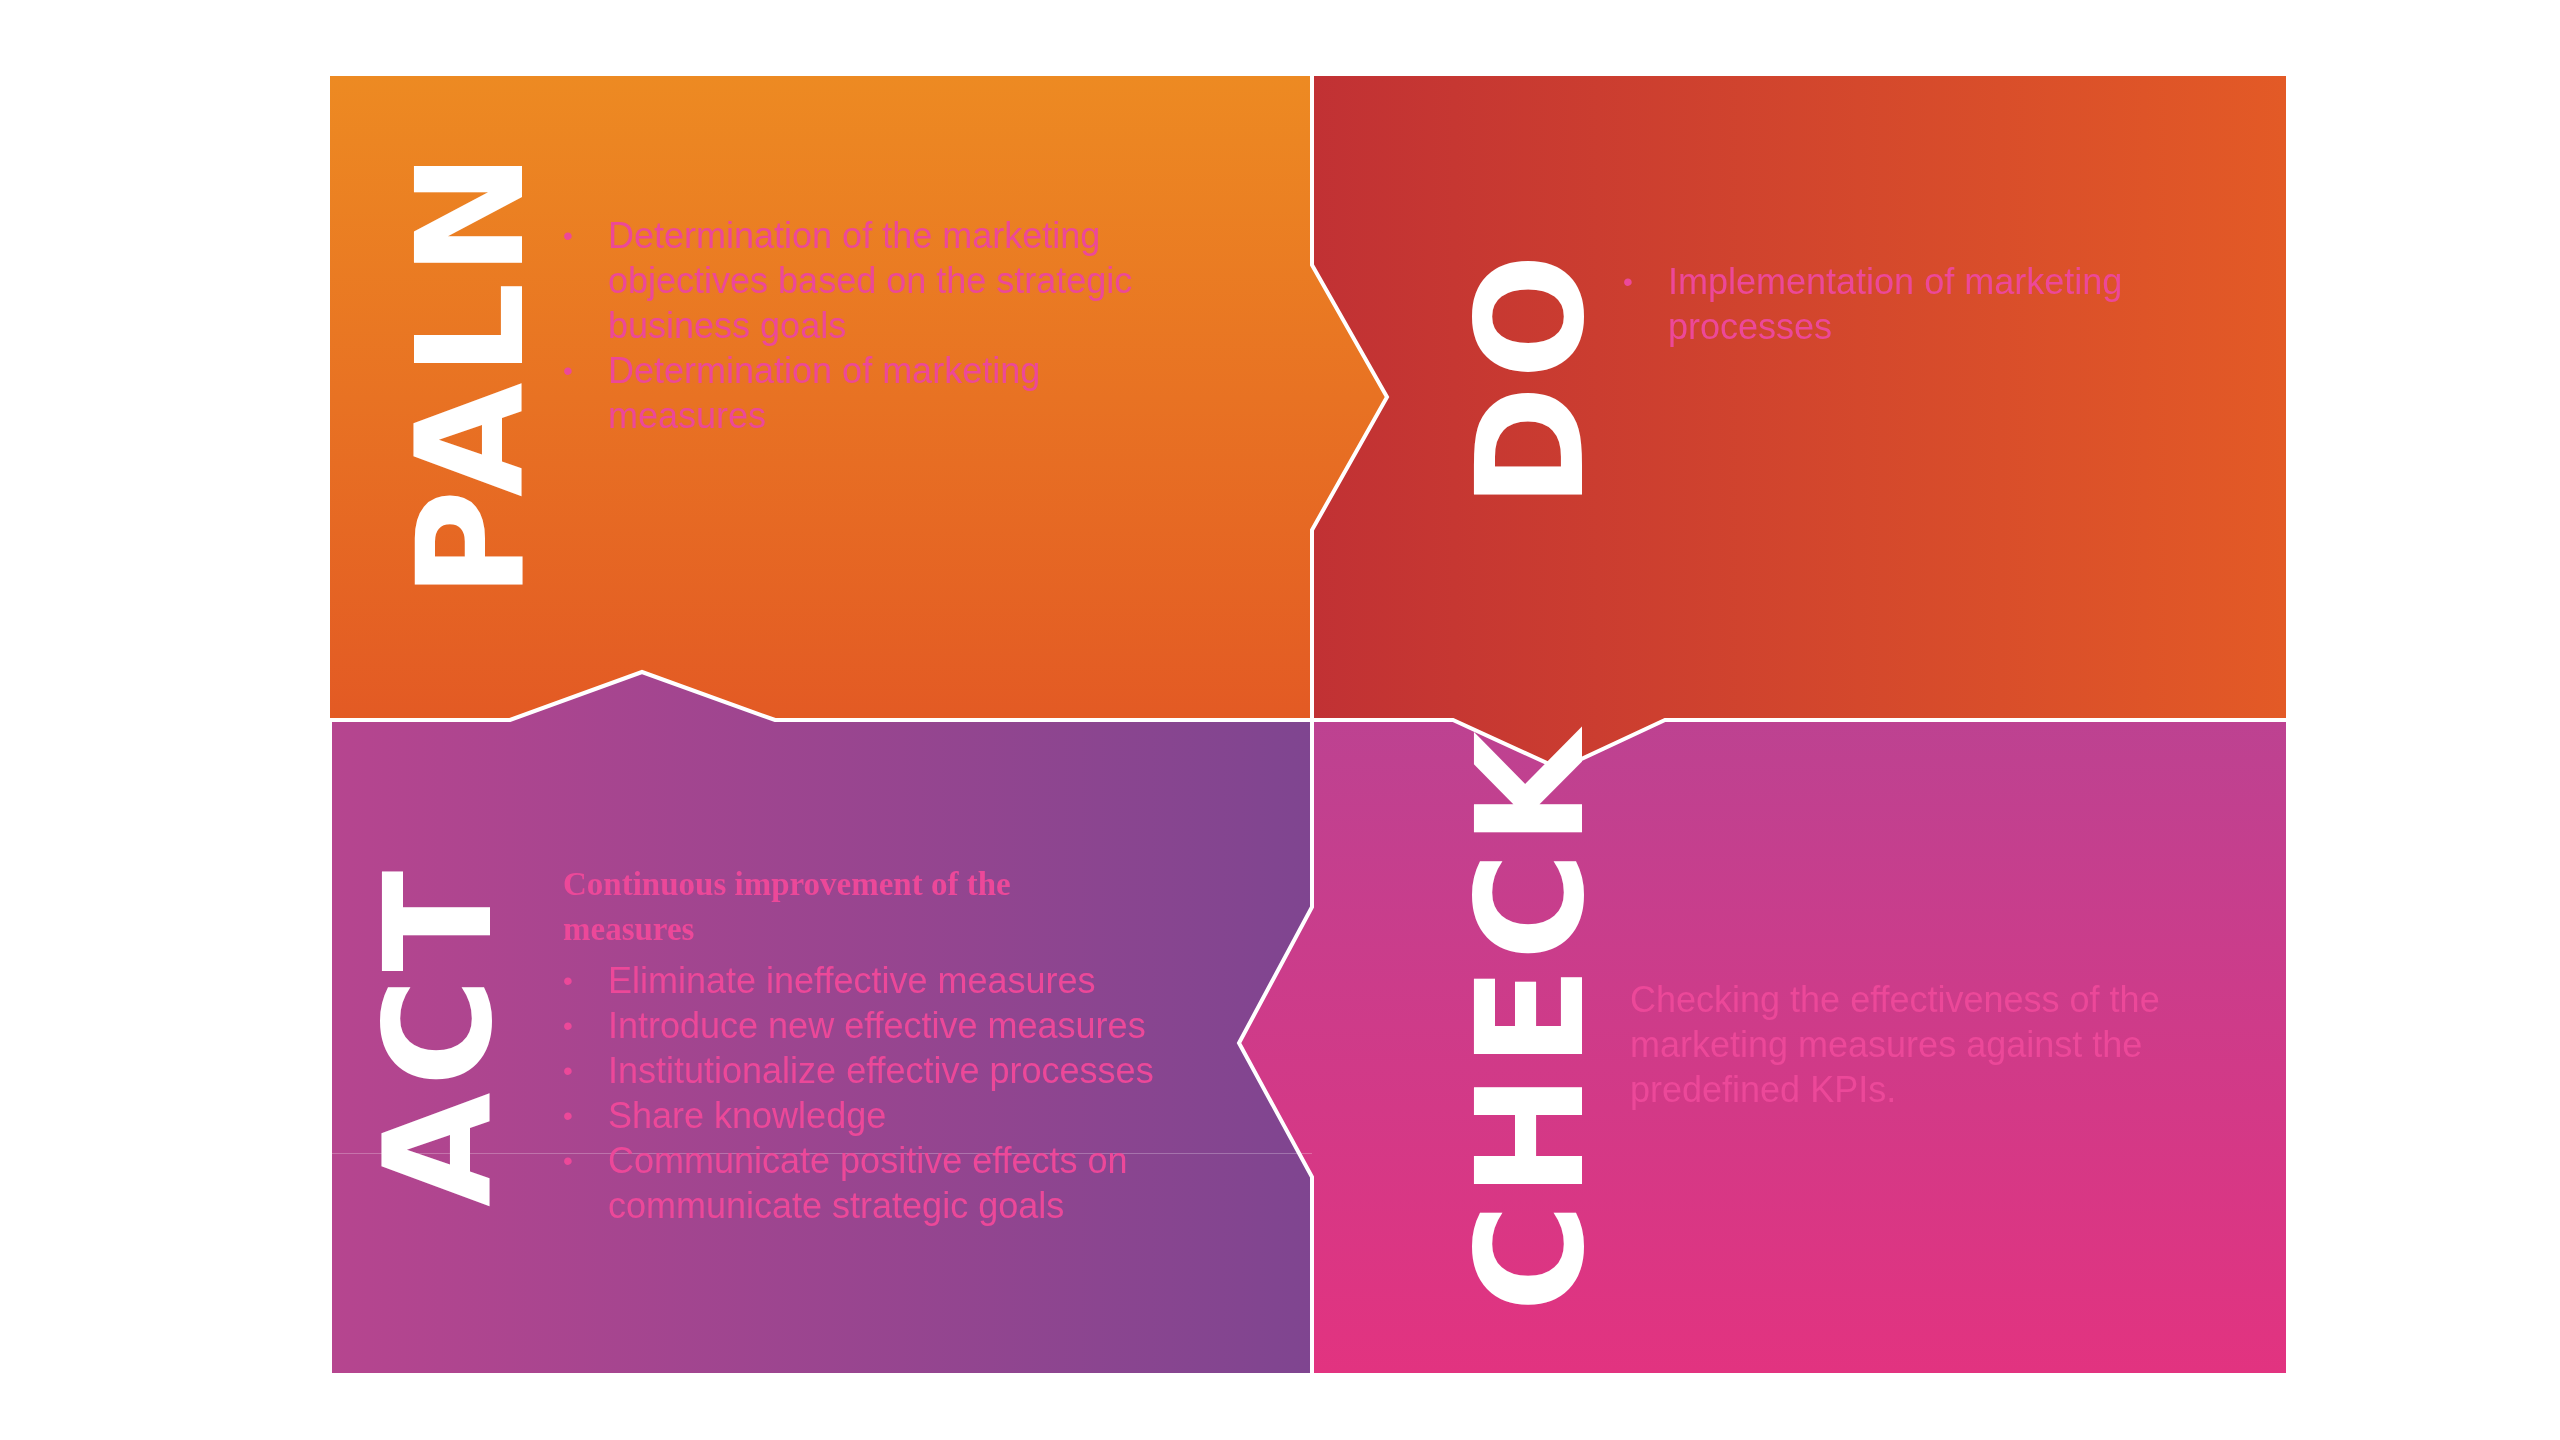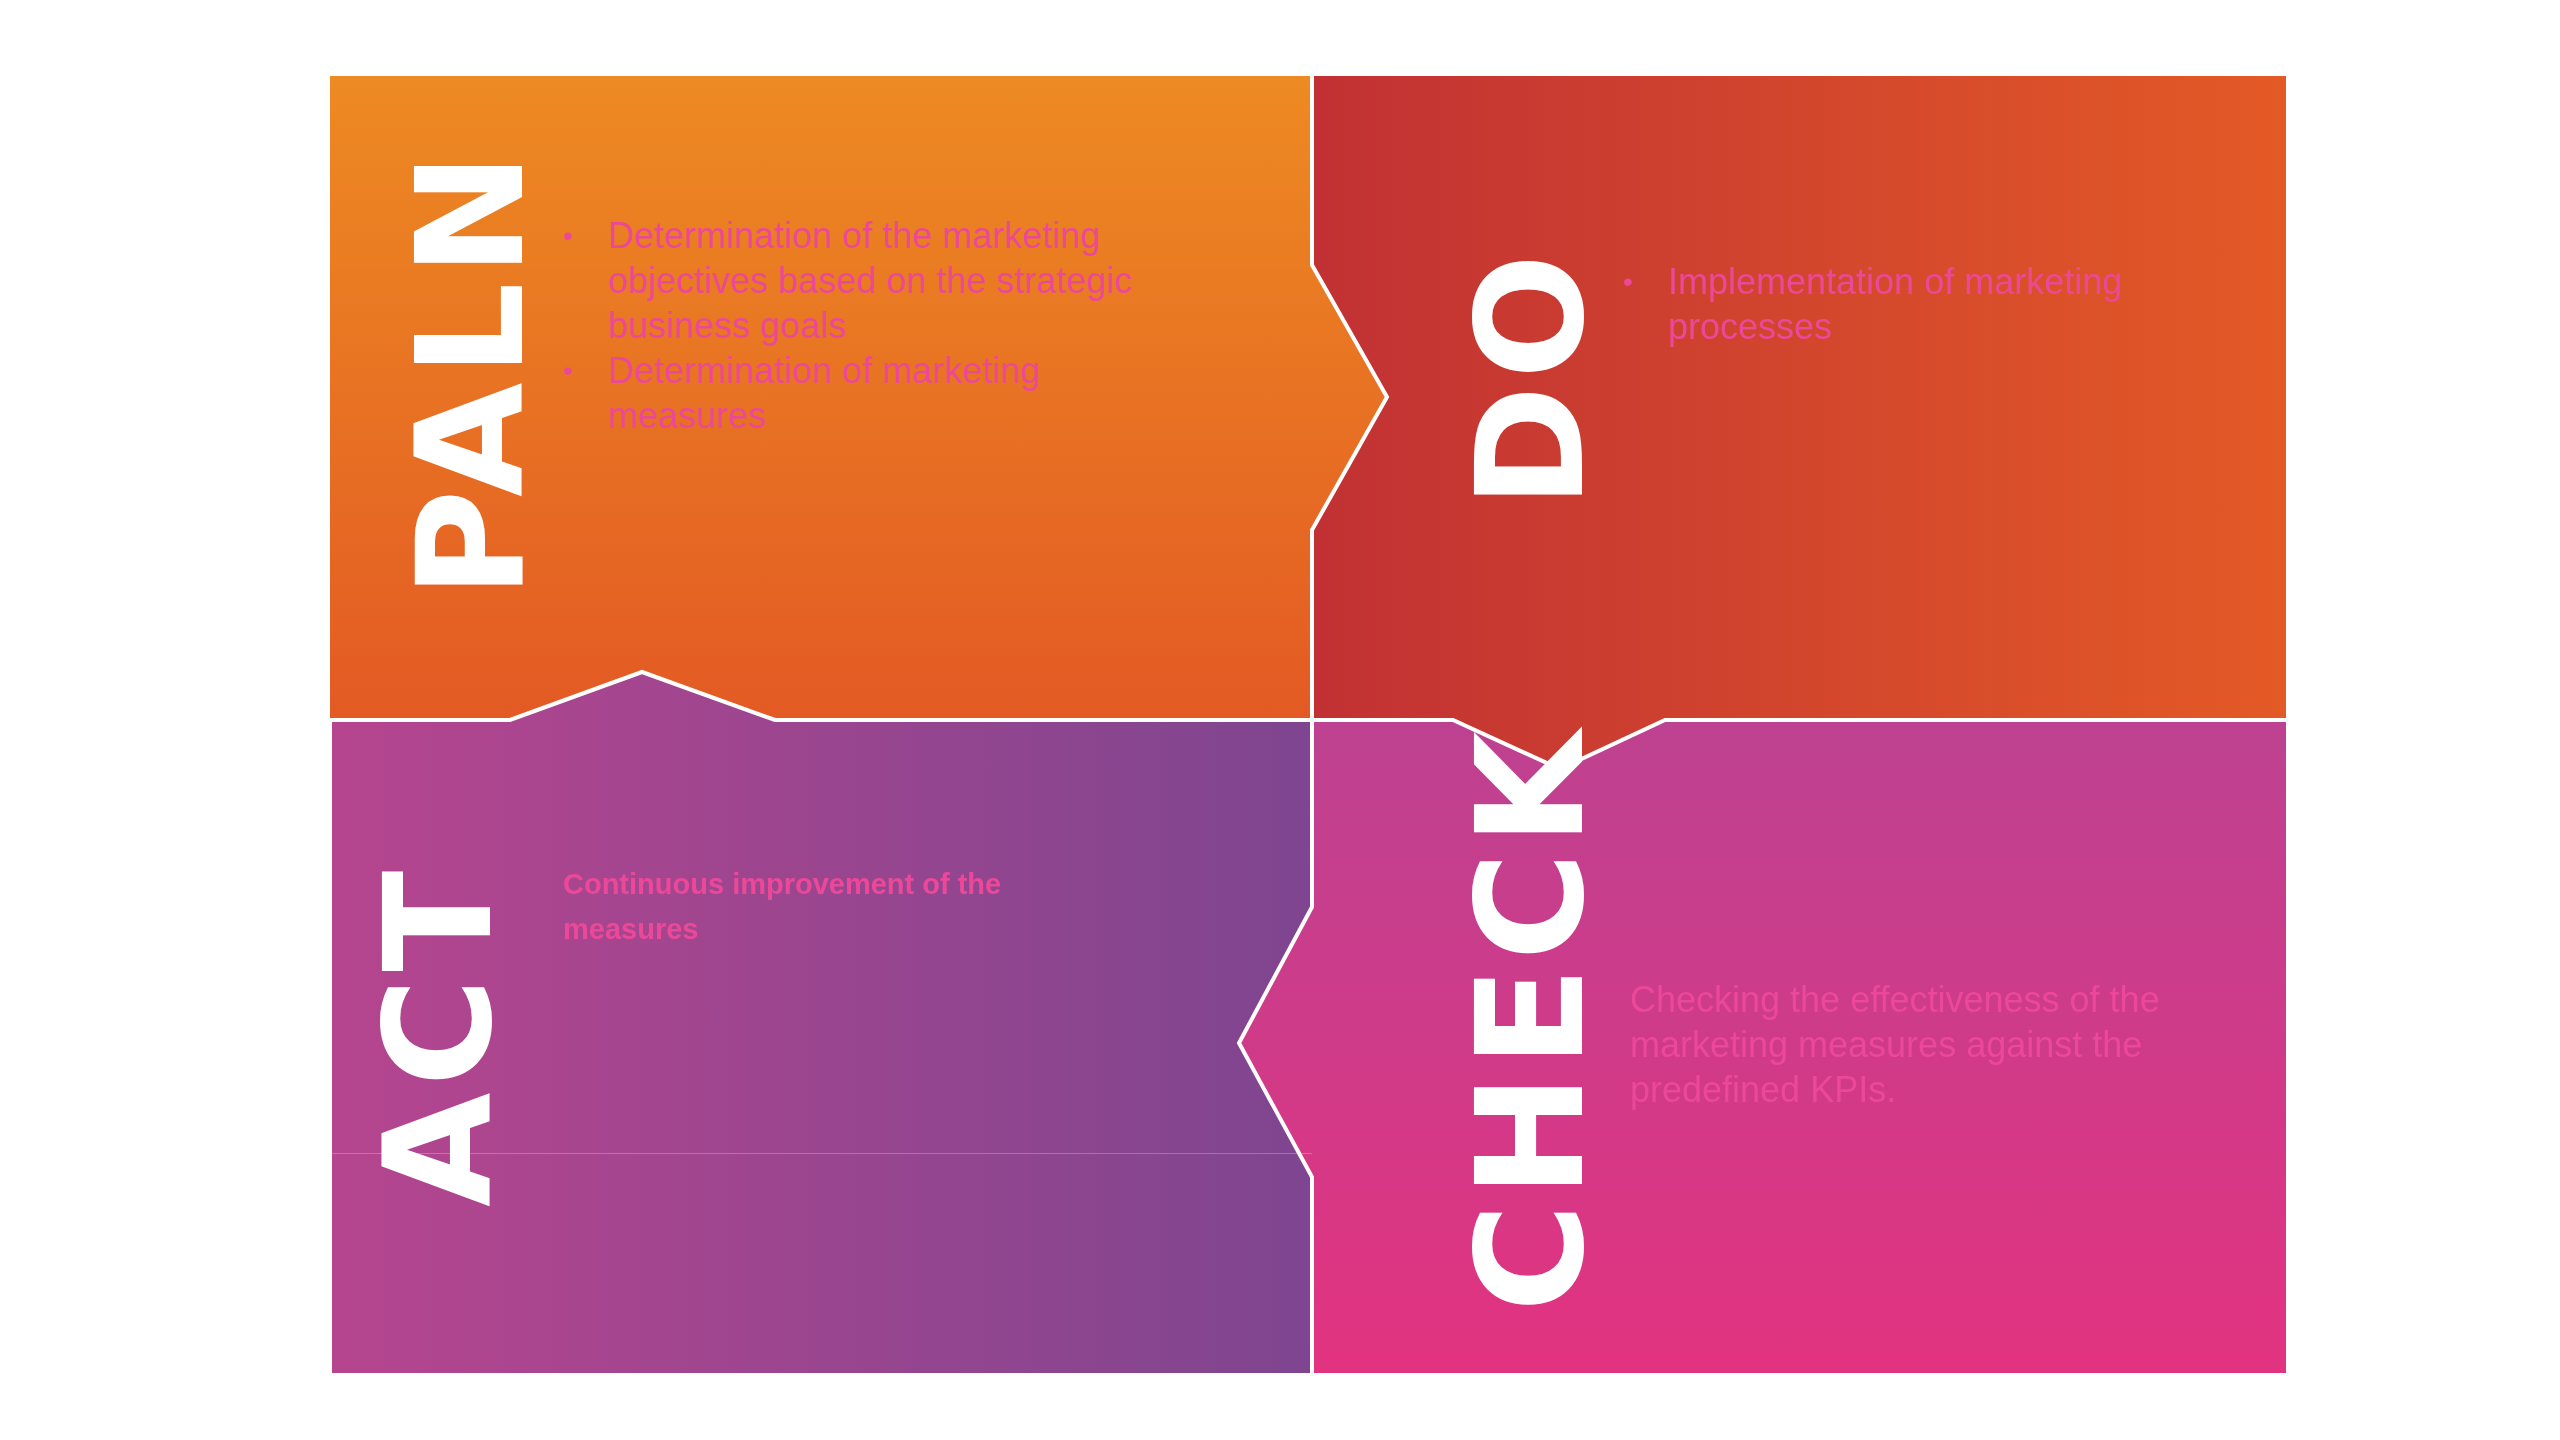--- a/index.html
+++ b/index.html
@@ -28,21 +28,21 @@
     font-size: 36px;
     line-height: 45px;
   }
   .text-block ul { list-style: none; margin: 0; padding: 0; }
   .text-block li { position: relative; padding-left: 45px; }
   .text-block li::before {
     content: "\2022";
     position: absolute; left: 0; top: 0;
     font-size: 28px;
   }
-  .heading { font-weight: bold; font-family: Liberation Sans, sans-serif; font-size: 29px; line-height: 45px; margin-left: -45px; margin-bottom: 6px; }
+  .heading { font-weight: bold; font-family: Liberation Serif, serif; font-size: 33px; line-height: 45px; margin-left: -45px; margin-bottom: 6px; }
   .faint-line { position: absolute; left: 332px; top: 1153px; width: 980px; height: 1px; background: rgba(255,255,255,0.25); }
 </style>
 </head>
 <body>
 
 <svg id="diagram-svg" viewBox="0 0 2560 1440" xmlns="http://www.w3.org/2000/svg">
   <defs>
     <linearGradient id="gPlan" x1="0" y1="0" x2="0" y2="1">
       <stop offset="0" stop-color="#ed8a22"></stop>
       <stop offset="1" stop-color="#e35a24"></stop>
@@ -95,13 +95,20 @@
 </div>
 
 <div class="big-word" style="left:1457px; top:1312px;">CHECK</div>
 <div class="text-block" style="left:1630px; top:977px; width:600px;">
   <div>Checking the effectiveness of the marketing measures against the predefined KPIs.</div>
 </div>
 
 <div class="big-word" style="left:365px; top:1207px;">ACT</div>
 <div class="text-block" style="left:608px; top:862px; width:640px;">
   <div class="heading" style="width:520px;">Continuous improvement of the measures</div>
+  <ul style="margin-left:-45px;">
+    <li>Eliminate ineffective measures</li>
+    <li>Introduce new effective measures</li>
+    <li>Institutionalize effective processes</li>
+    <li>Share knowledge</li>
+    <li>Communicate positive effects on communicate strategic goals</li>
+  </ul>
 </div>
 
 </body></html>

